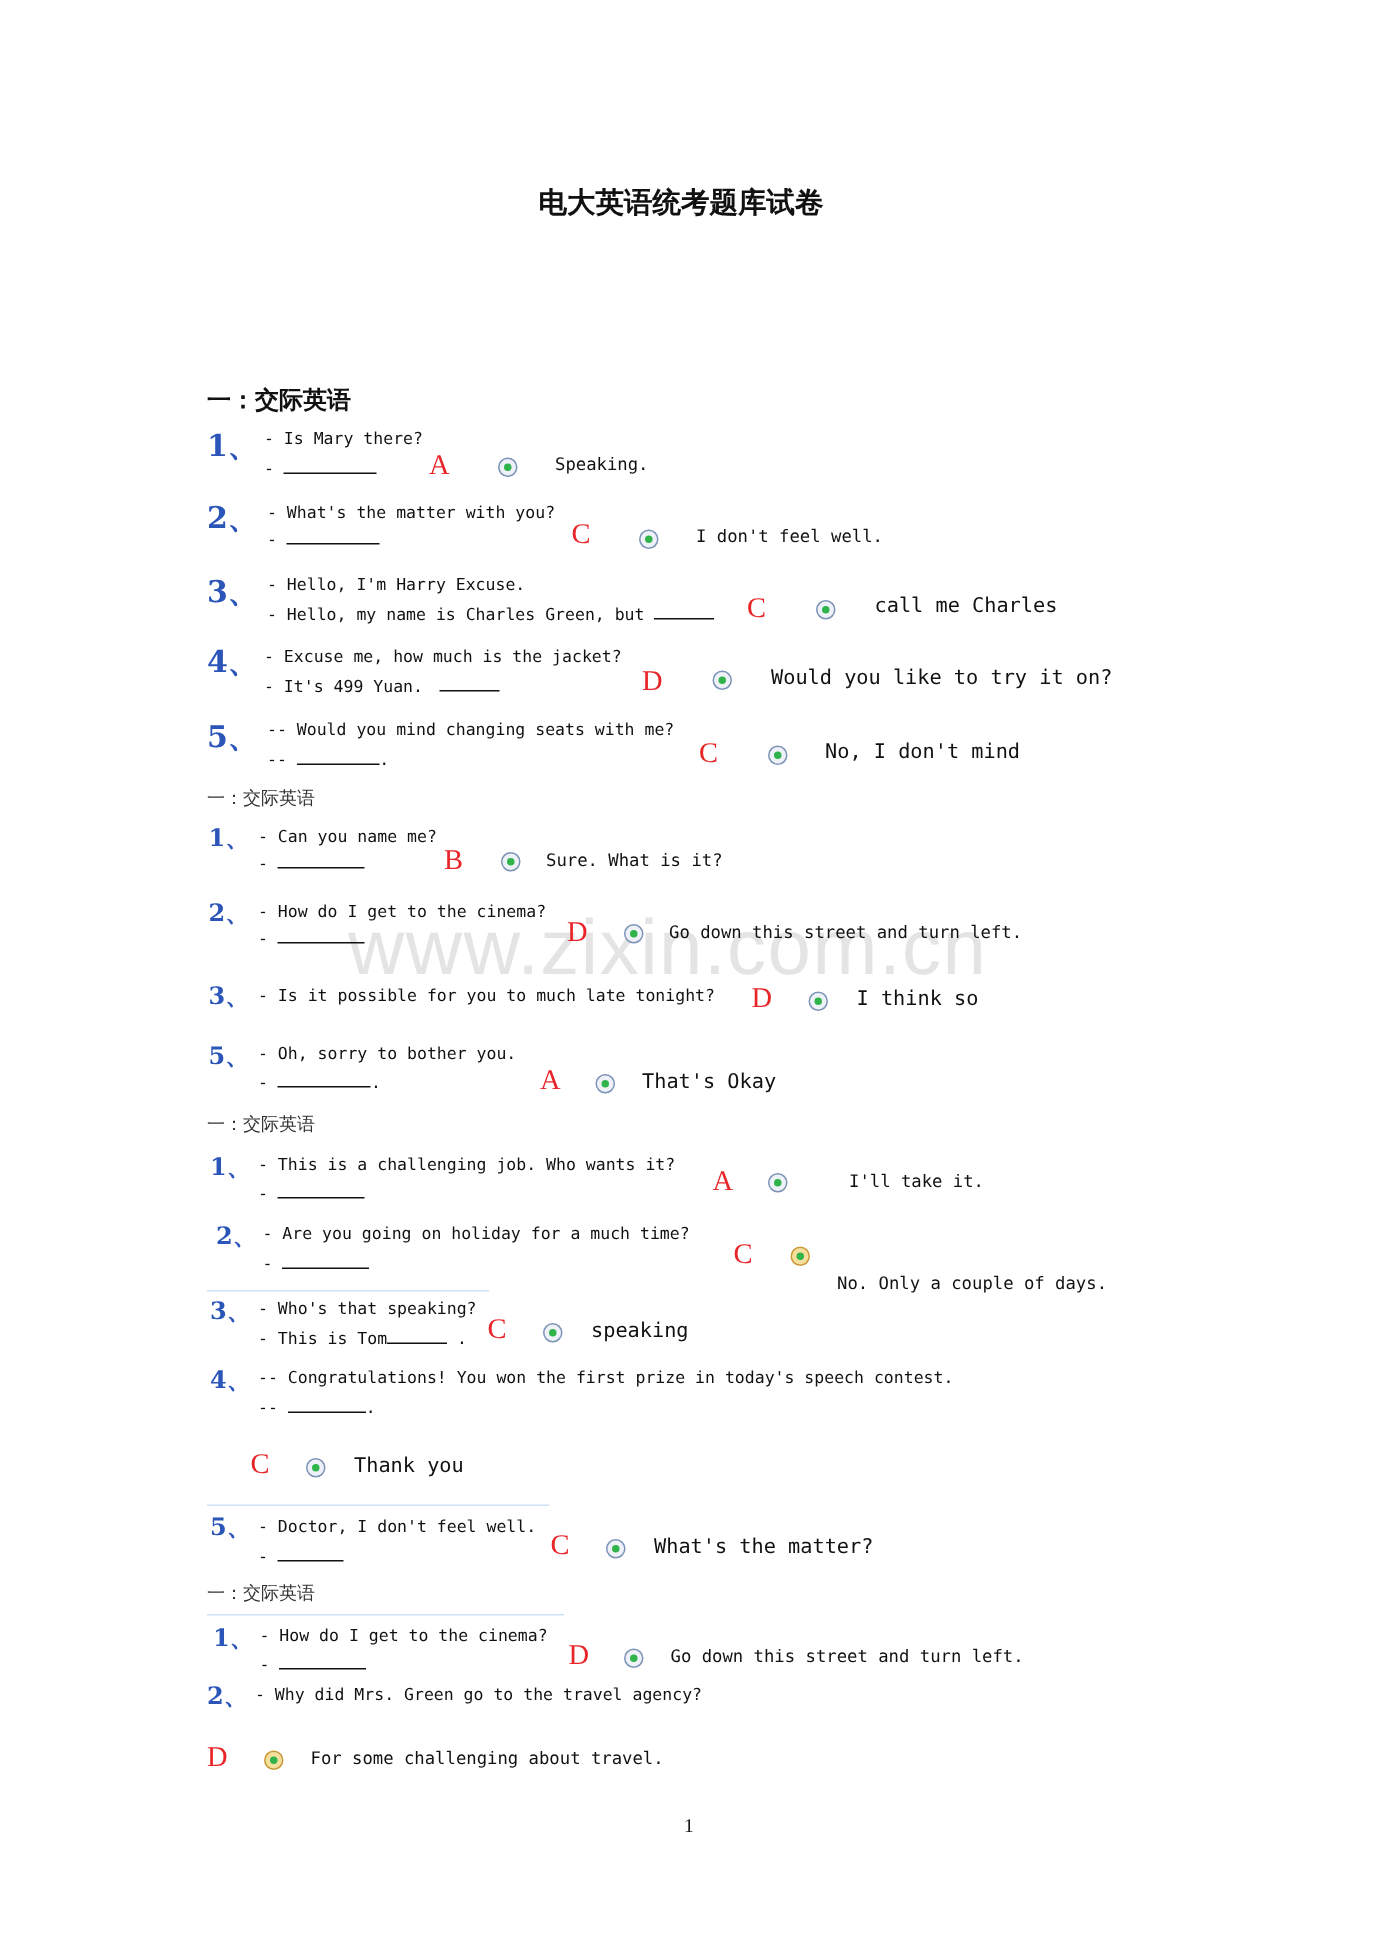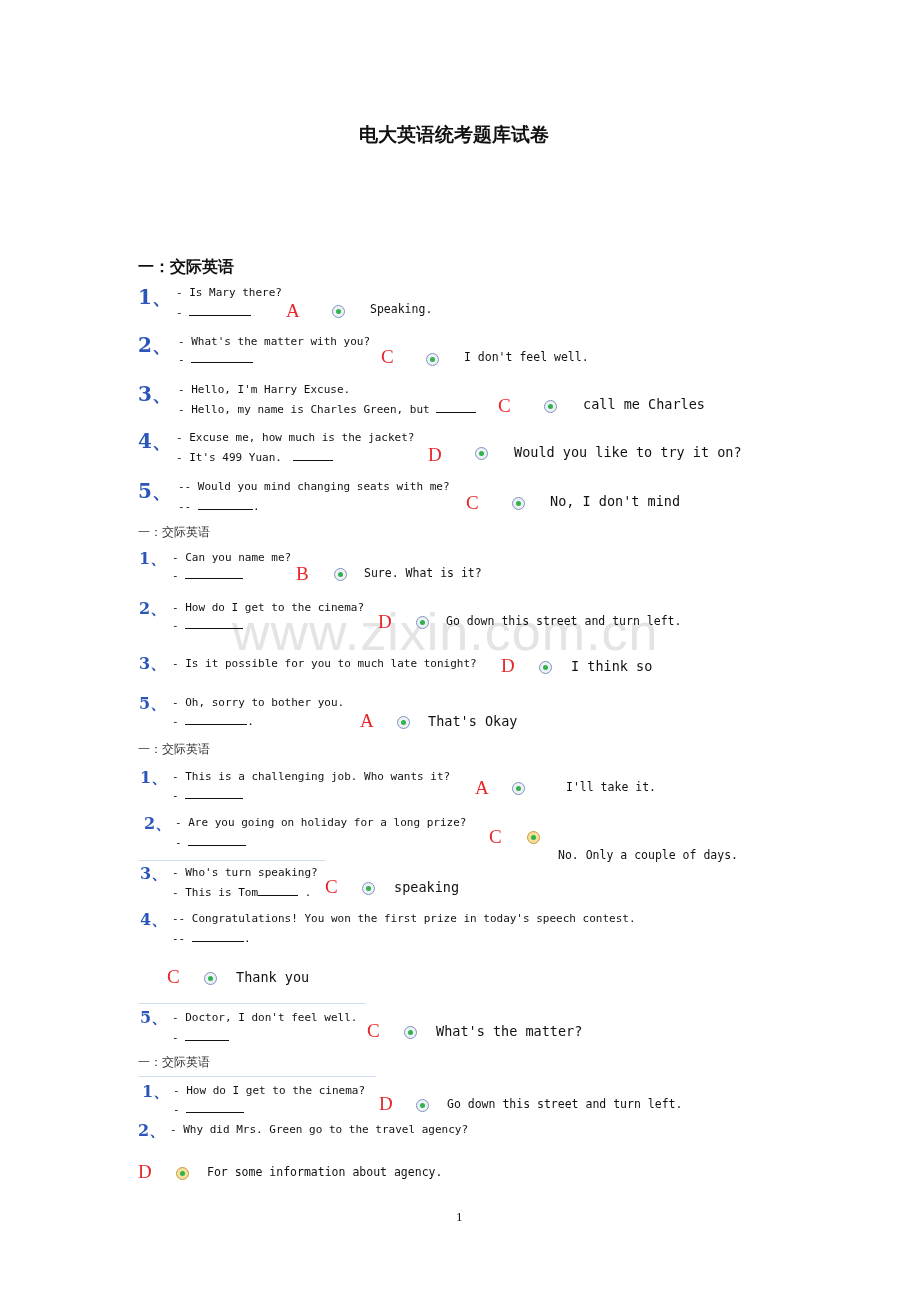--- a/index.html
+++ b/index.html
@@ -121,32 +121,32 @@
 <div class="abs qnum small" style="left:140px;top:768px;">1、</div>
 <div class="abs line" style="left:172px;top:770px;">- This is a challenging job. Who wants it?</div>
 <div class="abs line" style="left:172px;top:788px;"><span>-</span> <span class="blank" style="width:58px;"></span></div>
 <div class="abs letter" style="left:475px;top:777px;">A</div>
 <div class="abs radio" style="left:512px;top:782px;">
     <div class="dot"></div>
   </div>
 <div class="abs answer" style="left:524px;top:780px;margin-left:42px;">I'll take it.</div>
 
 <div class="abs qnum small" style="left:144px;top:814px;">2、</div>
-<div class="abs line" style="left:175px;top:816px;">- Are you going on holiday for a long prize?</div>
+<div class="abs line" style="left:175px;top:816px;">- Are you going on holiday for a much time?</div>
 <div class="abs line" style="left:175px;top:835px;"><span>-</span> <span class="blank" style="width:58px;"></span></div>
 <div class="abs letter" style="left:489px;top:826px;">C</div>
 <div class="abs radio gold" style="left:527px;top:831px;">
     <div class="dot"></div>
   </div>
 <div class="abs answer" style="left:558px;top:848px;">No. Only a couple of days.</div>
 
 <div class="abs divider" style="left:138px;top:860px;width:188px;"></div>
 
 <div class="abs qnum small" style="left:140px;top:864px;">3、</div>
-<div class="abs line" style="left:172px;top:866px;">- Who's turn speaking?</div>
+<div class="abs line" style="left:172px;top:866px;">- Who's that speaking?</div>
 <div class="abs line" style="left:172px;top:885px;"><span>- This is Tom</span><span class="blank" style="width:40px;"></span> .</div>
 <div class="abs letter" style="left:325px;top:876px;">C</div>
 <div class="abs radio" style="left:362px;top:882px;">
     <div class="dot"></div>
   </div>
 <div class="abs answer lg" style="left:394px;top:879px;text-align:center;">speaking</div>
 
 <div class="abs qnum small" style="left:140px;top:910px;">4、</div>
 <div class="abs line" style="left:172px;top:912px;text-align:center;">-- Congratulations! You won the first prize in today's speech contest.</div>
 <div class="abs line" style="left:172px;top:931px;"><span>--</span> <span class="blank" style="width:52px;"></span>.</div>
@@ -178,15 +178,15 @@
     <div class="dot"></div>
   </div>
 <div class="abs answer" style="left:447px;top:1097px;">Go down this street and turn left.</div>
 
 <div class="abs qnum small" style="left:138px;top:1121px;">2、</div>
 <div class="abs line" style="left:170px;top:1123px;">- Why did Mrs. Green go to the travel agency?</div>
 <div class="abs letter" style="left:138px;top:1161px;">D</div>
 <div class="abs radio gold" style="left:176px;top:1167px;">
     <div class="dot"></div>
   </div>
-<div class="abs answer" style="left:207px;top:1165px;">For some information about agency.</div>
+<div class="abs answer" style="left:207px;top:1165px;">For some challenging about travel.</div>
 
 <div class="abs pagenum" style="left:456px;top:1209px;">1</div>
 
 </body></html>

